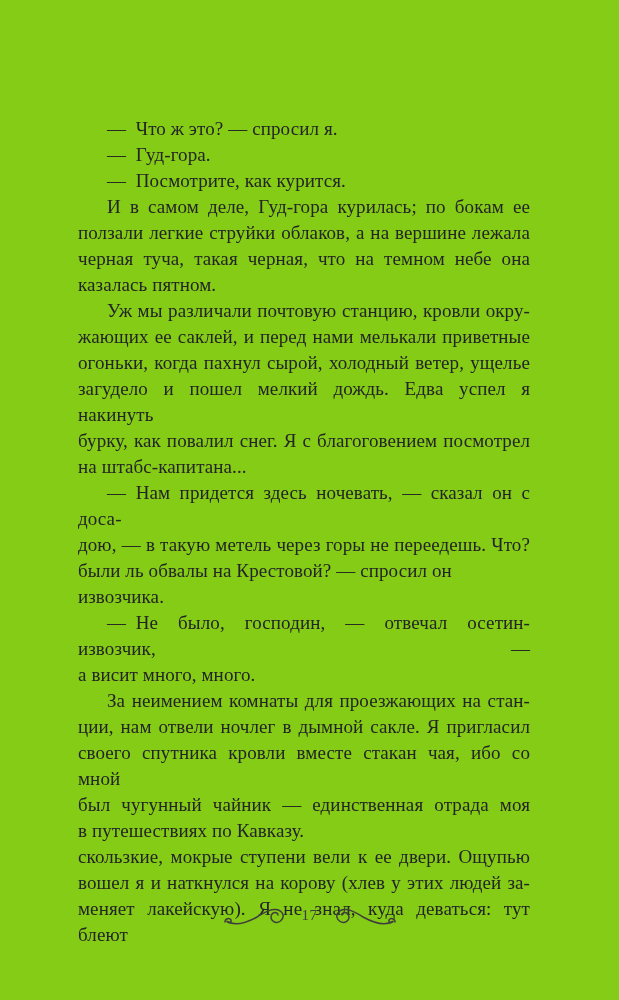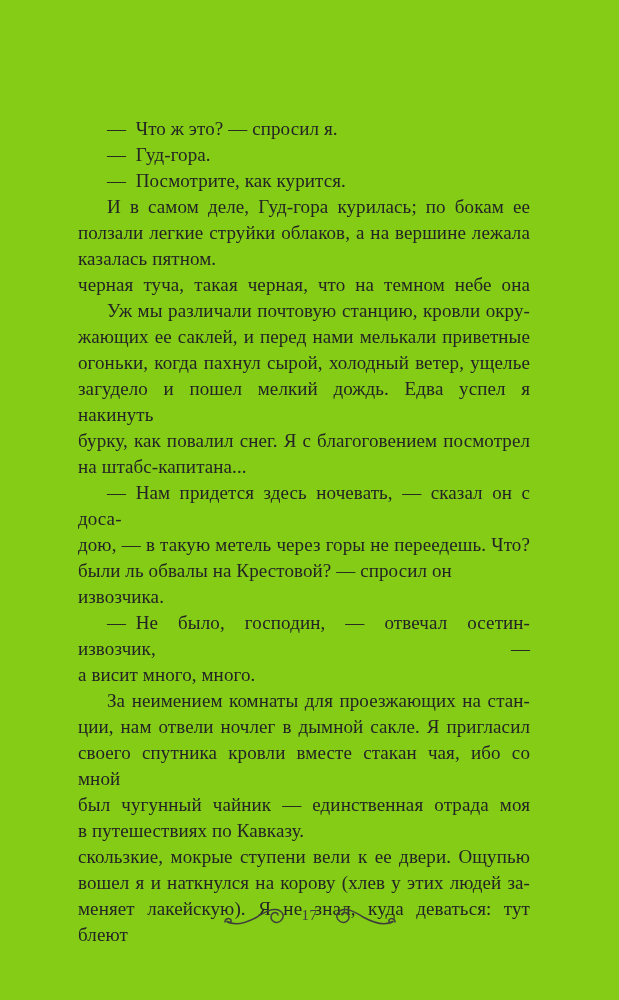--- a/index.html
+++ b/index.html
@@ -68,22 +68,22 @@
       </div>
       <div class="paragraph">
         <div class="line ind">— Гуд-гора.</div>
       </div>
       <div class="paragraph">
         <div class="line ind">— Посмотрите, как курится.</div>
       </div>
       <div class="paragraph">
         <div class="line ind j">И в самом деле, Гуд-гора курилась; по бокам ее</div>
         <div class="line j">ползали легкие струйки облаков, а на вершине лежала</div>
+        <div class="line j">черная туча, такая черная, что на темном небе она</div>
         <div class="line">казалась пятном.</div>
-        <div class="line j">черная туча, такая черная, что на темном небе она</div>
       </div>
       <div class="paragraph">
         <div class="line ind j">Уж мы различали почтовую станцию, кровли окру-</div>
         <div class="line j">жающих ее саклей, и перед нами мелькали приветные</div>
         <div class="line j">огоньки, когда пахнул сырой, холодный ветер, ущелье</div>
         <div class="line j">загудело и пошел мелкий дождь. Едва успел я накинуть</div>
         <div class="line j">бурку, как повалил снег. Я с благоговением посмотрел</div>
         <div class="line">на штабс-капитана...</div>
       </div>
       <div class="paragraph">

